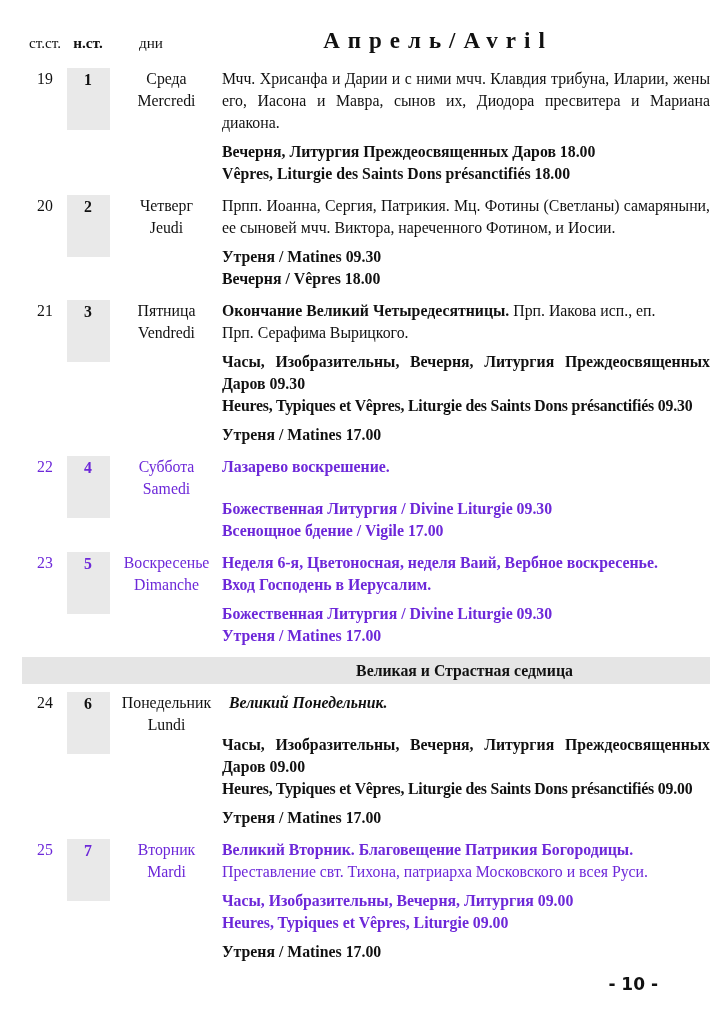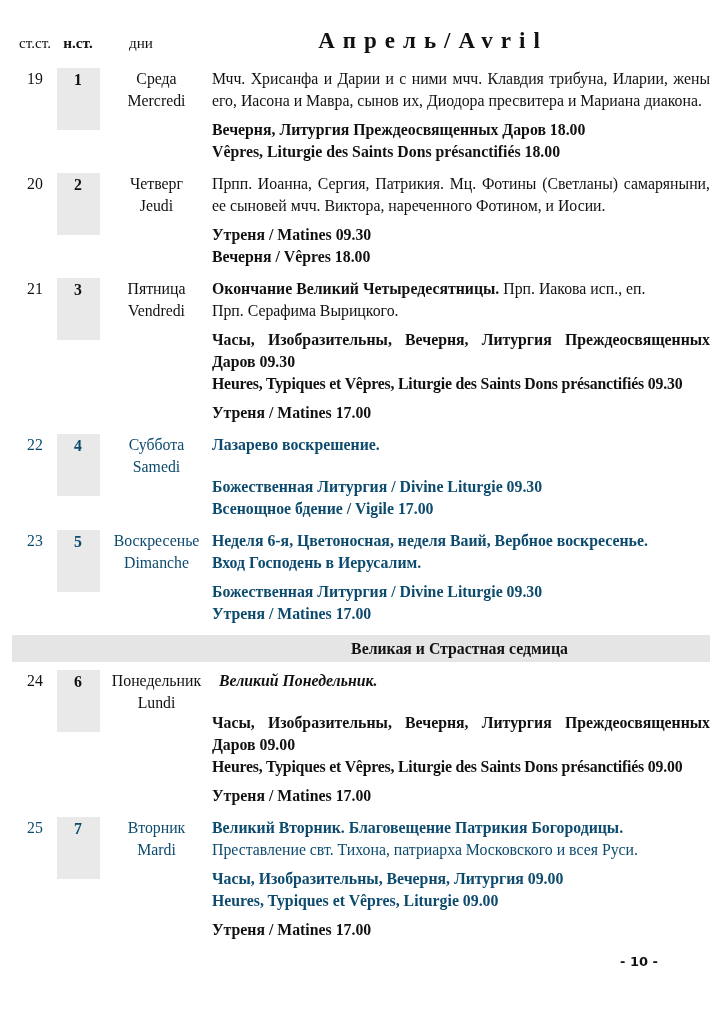--- a/index.html
+++ b/index.html
@@ -1,45 +1,45 @@
 <!DOCTYPE html>
 <html><head>
 <meta charset="utf-8">
 <style>
   html,body{margin:0;padding:0;}
   body{
     width:724px;height:1024px;background:#ffffff;overflow:hidden;
     font-family:"Liberation Serif",serif;font-size:15.8px;line-height:22px;color:#111;
   }
-  .page{box-sizing:border-box;width:724px;height:877px;padding:30px 14px 10px 15px;}
+  .page{box-sizing:border-box;width:724px;height:877px;padding:30px 14px 10px 25px;}
   .grid{display:grid;grid-template-columns:40px 46px 111px 1fr;}
   
   .hdr{margin-bottom:14px;align-items:baseline;font-size:15.2px;}
   .hdr .c1{text-align:center;}
   .hdr .c2{text-align:center;font-weight:bold;}
   .hdr .c3{padding-left:28px;}
   .hdr .title{text-align:center;font-weight:bold;font-size:23px;letter-spacing:8px;padding-right:56px;}
   
   .row{margin-bottom:10px;}
   .row .old{text-align:center;}
   .row .numbox{width:43px;height:62px;margin:0 auto;background:#e9e9e9;text-align:center;font-weight:bold;box-sizing:border-box;padding-top:1px;}
   .row .day{text-align:center;}
   .desc p{margin:0 0 7px 0;}
   .desc p:last-child{margin-bottom:0;}
   .desc p.gap-lg{margin-bottom:20px;}
   .just{text-align:justify;}
   .b{font-weight:bold;}
   .indent{padding-left:7px;font-style:italic;}
   .nowrap{white-space:nowrap;letter-spacing:-0.2px;}
-  .red, .red-row .old, .red-row .numbox, .red-row .day{color:#0c4a6e;}
+  .red, .red-row .old, .red-row .numbox, .red-row .day{color:#6d28d9;}
   
   .banner{background:#e5e5e5;height:27px;line-height:27px;margin:0 0 8px -3px;width:calc(100% + 3px);}
   .banner .t{grid-column:4;text-align:center;font-weight:bold;}
   
-  .footer{margin-top:8px;text-align:right;padding-right:52px;font-family:"DejaVu Sans",sans-serif;font-size:13px;font-weight:bold;}
+  .footer{margin-top:8px;text-align:right;padding-right:52px;font-family:"DejaVu Sans",sans-serif;font-size:17px;font-weight:bold;}
 </style>
 </head>
 <body>
 
 <div class="page">
 
   <div class="grid hdr">
     <div class="c1">ст.ст.</div>
     <div class="c2">н.ст.</div>
     <div class="c3">дни</div>

